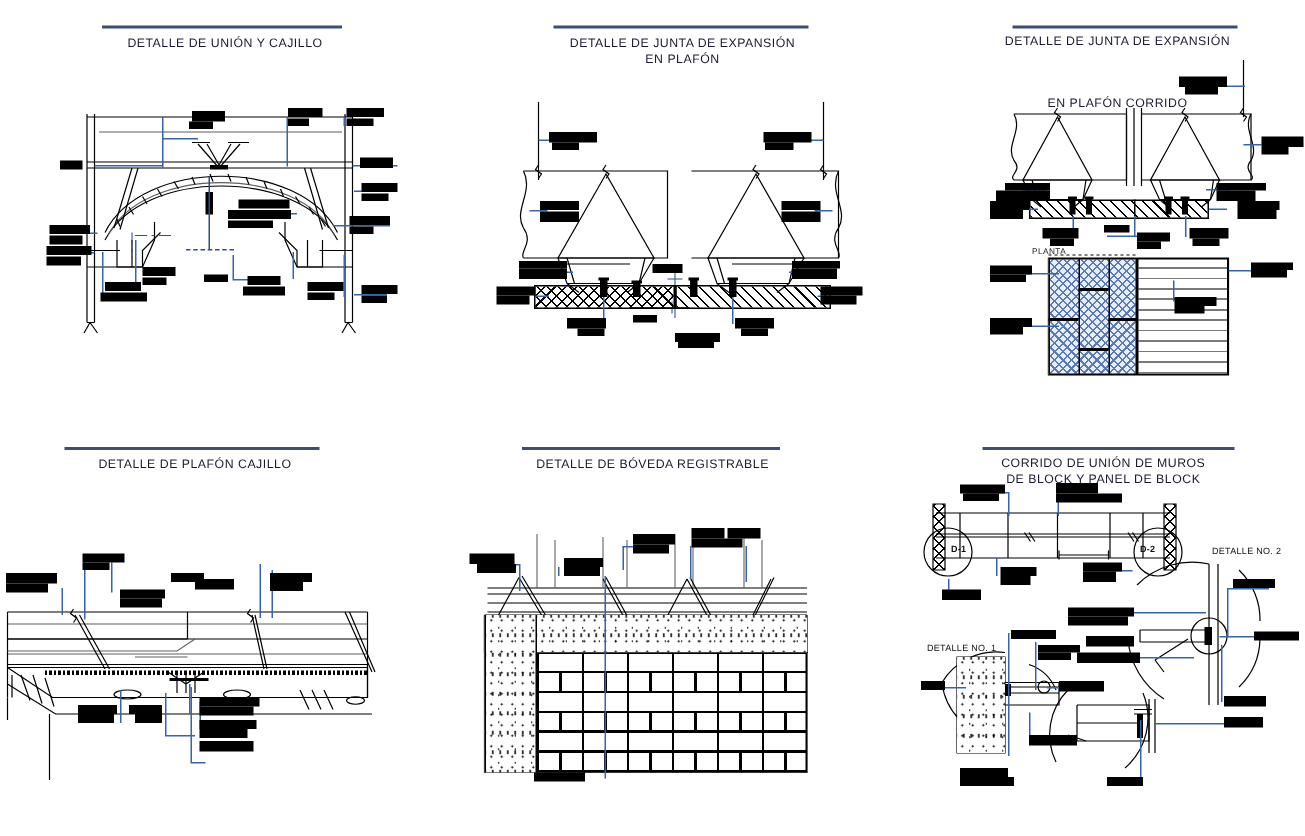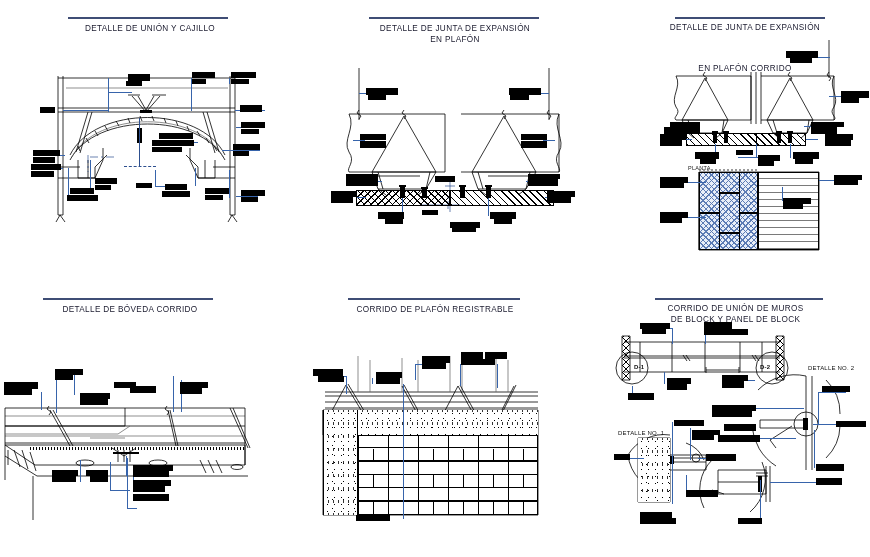--- a/index.html
+++ b/index.html
@@ -329,21 +329,21 @@
     <div class="blk" style="left:40px;top:212px;width:28px;height:6px;"></div>
     <div class="blk" style="left:40px;top:218px;width:22px;height:5px;"></div>
     <div class="blk" style="left:214px;top:175px;width:28px;height:5px;"></div>
     <div class="blk" style="left:214px;top:180px;width:24px;height:5px;"></div>
     <div class="blk" style="left:163px;top:198px;width:28px;height:6px;"></div>
     <div class="blk" style="left:163px;top:204px;width:20px;height:5px;"></div>
   </div>
 
   <div class="panel" style="left:0;top:280px;width:300px;height:277px;">
     <div class="trule" style="left:43px;top:18px;width:170px;"></div>
-    <div class="ptitle" style="left:10px;top:24px;width:240px;">DETALLE DE BÓVEDA CORRIDO</div>
+    <div class="ptitle" style="left:10px;top:24px;width:240px;">DETALLE DE PLAFÓN CAJILLO</div>
 
     <svg style="left:0;top:0;width:300px;height:277px;">
 
       <path class="s" d="M5 128 L245 128"></path>
       <path class="sg" d="M5 136 L245 136"></path>
       <path class="s" d="M5 146 L245 146"></path>
       <path class="sg" d="M5 156 L245 156"></path>
       <path class="s" d="M5 163 L245 163"></path>
       <path class="s" d="M5 165 L245 165"></path>
 
@@ -407,21 +407,21 @@
     <div class="blk" style="left:90px;top:196px;width:18px;height:6px;"></div>
     <div class="blk" style="left:133px;top:185px;width:40px;height:6px;"></div>
     <div class="blk" style="left:133px;top:191px;width:36px;height:6px;"></div>
     <div class="blk" style="left:133px;top:200px;width:38px;height:6px;"></div>
     <div class="blk" style="left:133px;top:206px;width:32px;height:6px;"></div>
     <div class="blk" style="left:133px;top:214px;width:36px;height:7px;"></div>
   </div>
 
   <div class="panel" style="left:290px;top:280px;width:320px;height:277px;">
     <div class="trule" style="left:58px;top:18px;width:172px;"></div>
-    <div class="ptitle" style="left:20px;top:24px;width:250px;">CORRIDO DE PLAFÓN REGISTRABLE</div>
+    <div class="ptitle" style="left:20px;top:24px;width:250px;">DETALLE DE BÓVEDA REGISTRABLE</div>
 
     <svg style="left:0;top:0;width:320px;height:277px;">
 
       <path class="s" d="M35 112 L248 112"></path>
       <path class="s" d="M35 116 L248 116"></path>
       <path class="s" d="M35 122 L248 122"></path>
       <path class="s" d="M35 128 L248 128"></path>
       <path class="s" d="M33 130 L248 130"></path>
 
       <path class="sg" d="M68 76 L68 112 M80 80 L80 112 M112 78 L112 112 M128 80 L128 112 M160 76 L160 112 M172 80 L172 112 M206 76 L206 112 M218 80 L218 112"></path>

